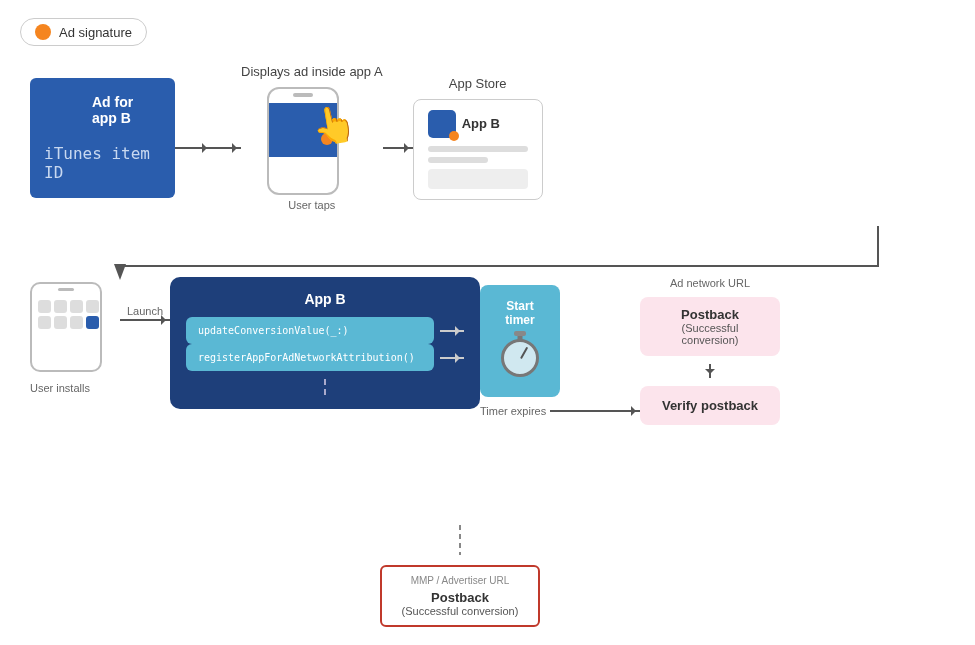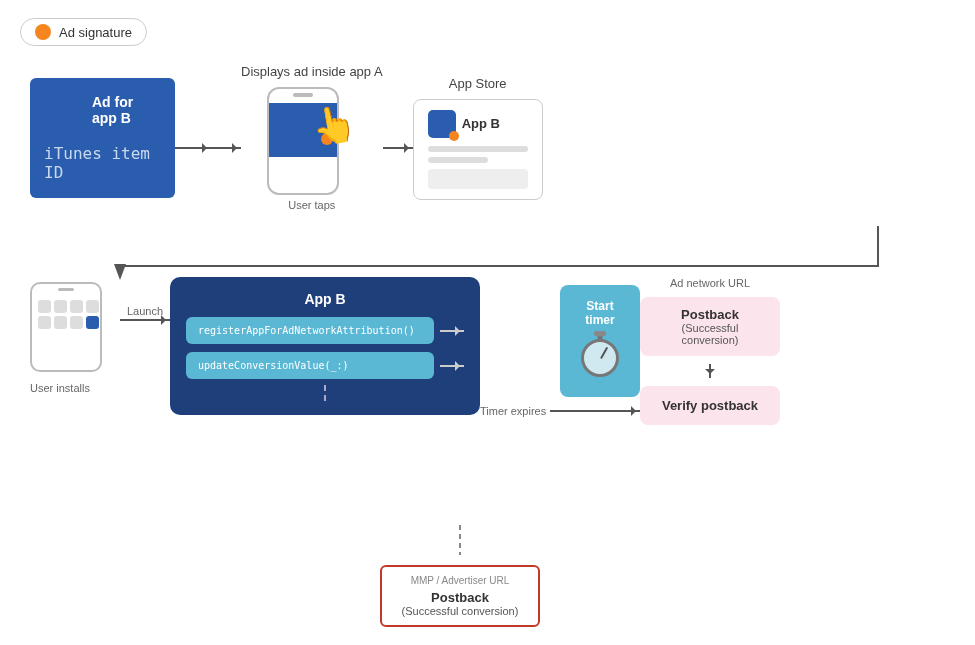--- a/index.html
+++ b/index.html
@@ -424,48 +424,48 @@
       <div style="display:flex;align-items:center;">
         <div style="width:50px;height:2px;background:#555;position:relative;">
           <div style="position:absolute;right:-1px;top:-4px;border:5px solid transparent;border-left-color:#555;"></div>
         </div>
       </div>
     </div>
 
     <div class="app-b-box">
       <div class="app-b-title">App B</div>
 
+      <div style="display:flex;align-items:center;gap:6px;">
+        <div class="code-box" style="flex:1;margin-bottom:0;">
+          <span style="font-size:10px;">updateConversionValue(_:)</span>
+        </div>
+        <div style="width:24px;height:2px;background:#ccc;position:relative;flex-shrink:0;">
+          <div style="position:absolute;right:-1px;top:-4px;border:5px solid transparent;border-left-color:#ccc;"></div>
+        </div>
+      </div>
+
       <div style="display:flex;align-items:center;gap:6px;margin-bottom:8px;">
         <div class="code-box" style="flex:1;margin-bottom:0;">
           <span style="font-size:10px;">registerAppForAdNetworkAttribution()</span>
         </div>
         <div style="width:24px;height:2px;background:#ccc;position:relative;flex-shrink:0;">
           <div style="position:absolute;right:-1px;top:-4px;border:5px solid transparent;border-left-color:#ccc;"></div>
         </div>
       </div>
 
-      <div style="display:flex;align-items:center;gap:6px;">
-        <div class="code-box" style="flex:1;margin-bottom:0;">
-          <span style="font-size:10px;">updateConversionValue(_:)</span>
-        </div>
-        <div style="width:24px;height:2px;background:#ccc;position:relative;flex-shrink:0;">
-          <div style="position:absolute;right:-1px;top:-4px;border:5px solid transparent;border-left-color:#ccc;"></div>
-        </div>
-      </div>
-
       <div style="display:flex;justify-content:center;margin-top:6px;">
         <div style="border-left:2px dashed #aac;height:16px;width:0;"></div>
       </div>
     </div>
 
     <div style="display:flex;flex-direction:column;align-items:flex-start;padding-top:35px;flex-shrink:0;position:relative;">
       
     </div>
 
-    <div style="display:flex;flex-direction:column;align-items:flex-end;padding-top:8px;flex-shrink:0;">
+    <div style="display:flex;flex-direction:column;align-items:flex-start;padding-top:8px;flex-shrink:0;">
       <div class="timer-box">
         <div class="timer-title">Start timer</div>
 
         <div style="position:relative;width:44px;height:50px;display:flex;align-items:center;justify-content:center;">
           <div style="width:38px;height:38px;border:3px solid #777;border-radius:50%;background:#d0e8f0;position:relative;">
 
             <div style="position:absolute;top:-7px;left:50%;transform:translateX(-50%);width:5px;height:7px;background:#777;border-radius:1px;"></div>
 
             <div style="position:absolute;top:-11px;left:50%;transform:translateX(-50%);width:12px;height:5px;background:#888;border-radius:2px;"></div>
 

